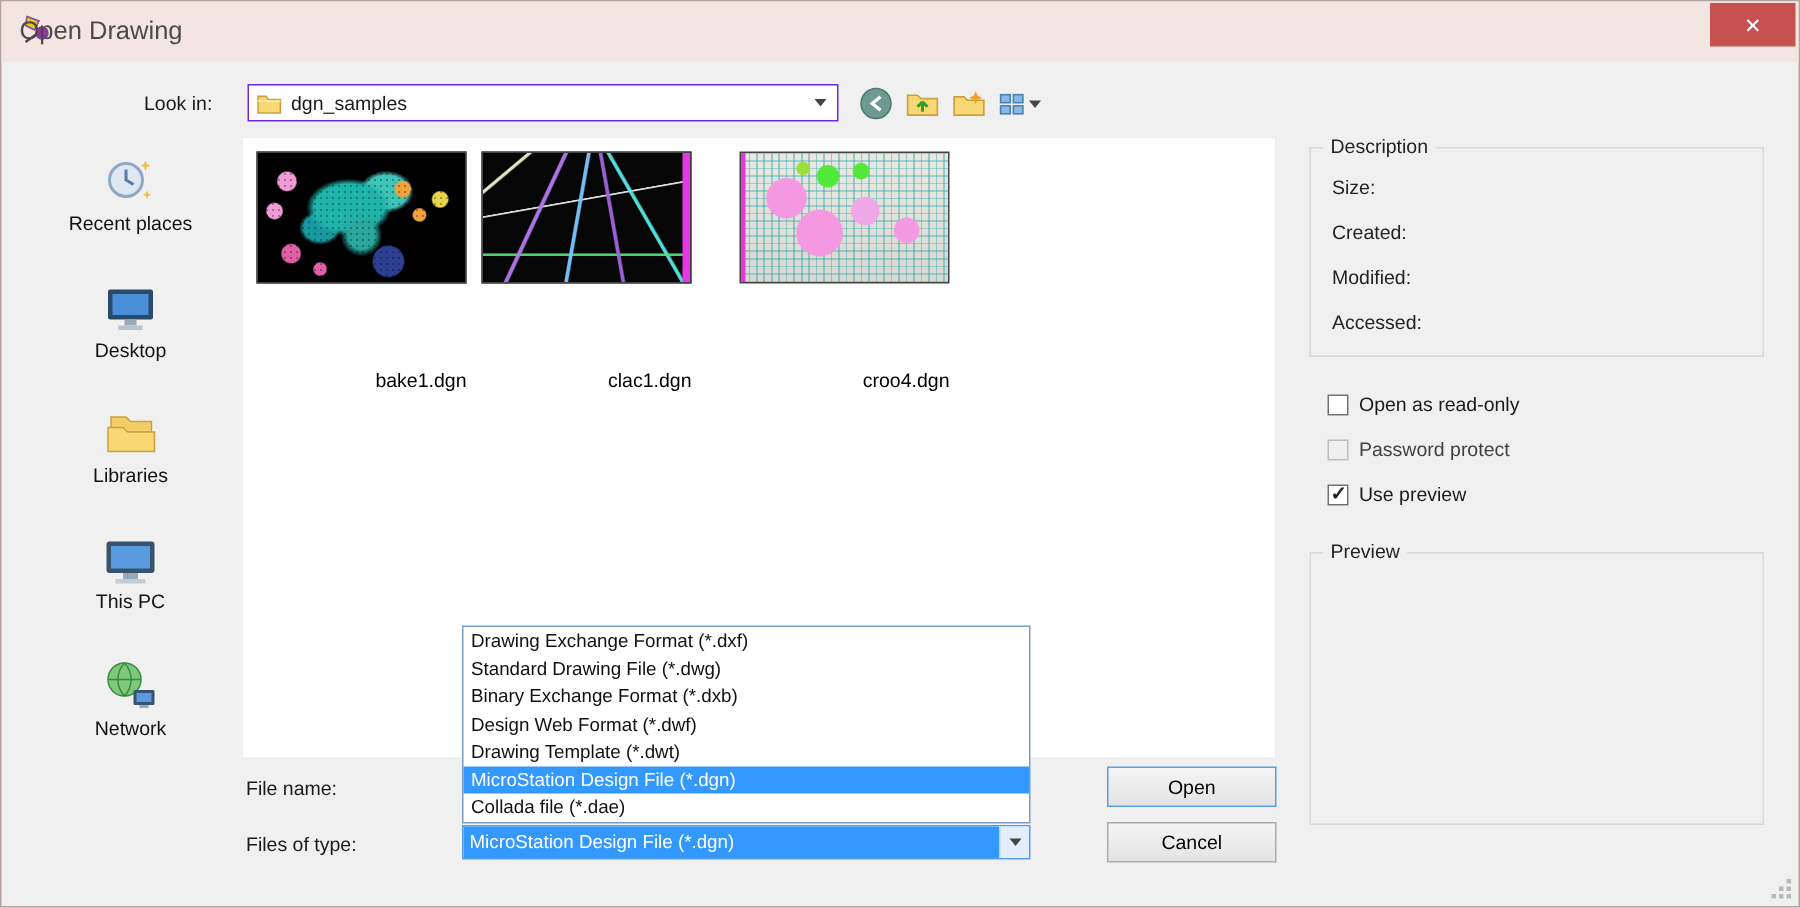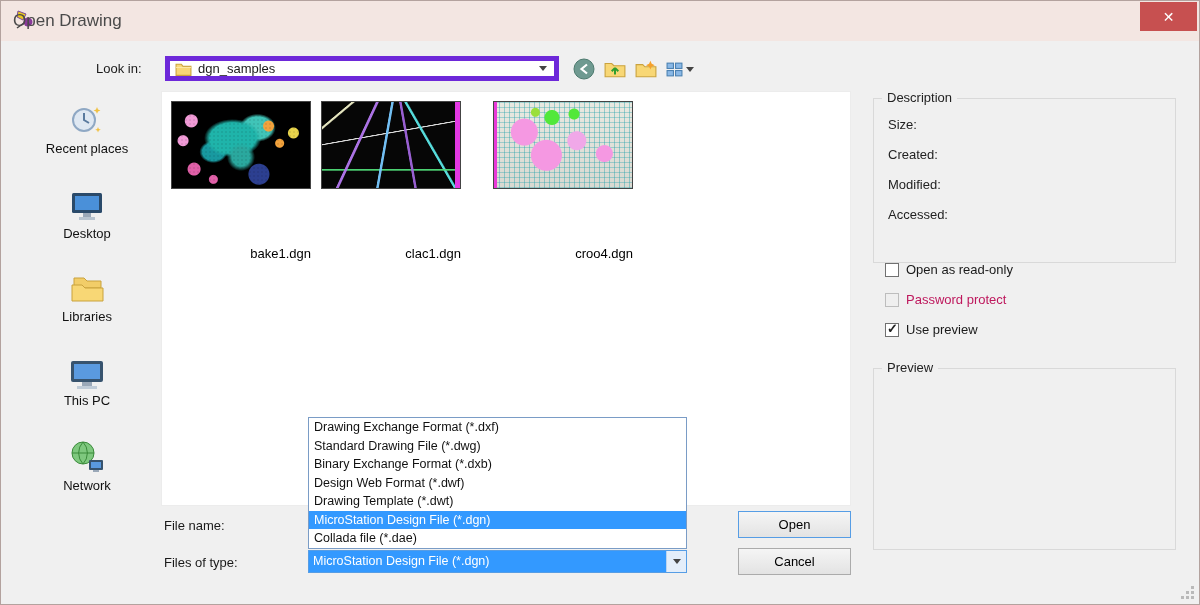--- a/index.html
+++ b/index.html
@@ -8,21 +8,21 @@
   .window{position:absolute;left:0;top:0;width:1200px;height:605px;background:#f0f0f0;border:1px solid #b3a29e}
   
   .titlebar{position:absolute;left:0;top:0;width:100%;height:40px;background:#f3e6e2}
   .title{position:absolute;left:12px;top:10px;width:100%;text-align:left;font-size:17px;color:#4a4a4a}
   .app-icon{position:absolute;left:13px;top:8px;width:22px;height:22px}
   .close-btn{position:absolute;top:1px;right:2px;width:57px;height:29px;background:#c75050;color:#fff;
     font-size:14px;display:flex;align-items:center;justify-content:center;cursor:pointer;border:none}
   
   .lookin-label{position:absolute;left:95px;top:60px;font-size:13px}
   .lookin-combo{position:absolute;left:164px;top:55px;width:394px;height:25px;background:#fff;
-    border:5px solid #6d28d9;display:flex;align-items:center;cursor:pointer}
+    border:1px solid #6d28d9;display:flex;align-items:center;cursor:pointer}
   .lookin-combo .val{font-size:13px}
   .combo-arrow{margin-left:auto;width:22px;height:100%;display:flex;align-items:center;justify-content:center}
   .caret-down{width:0;height:0;border-left:4px solid transparent;border-right:4px solid transparent;border-top:5px solid #444}
   .f-icon{width:17px;height:14px;margin:0 6px 0 5px;flex:0 0 auto}
   .tb-icons{position:absolute;left:572px;top:55px;height:26px;display:flex;align-items:center;gap:9px}
   .tb-ic{width:22px;height:22px;cursor:pointer;display:flex;align-items:center;justify-content:center}
   .view-split{display:flex;align-items:center;gap:3px;cursor:pointer}
   
   .place{position:absolute;left:18px;width:136px;text-align:center;cursor:pointer}
   .place svg{width:40px;height:40px;display:block;margin:0 auto}
@@ -78,29 +78,29 @@
   .files-type-label{position:absolute;left:163px;top:554px;font-size:13px}
   .fname-input{position:absolute;left:307px;top:512px;width:379px;height:23px;border:1px solid #b5cbe0;background:#fff;font-size:13px;padding:0 4px;z-index:1}
   .ftype-combo{position:absolute;left:307px;top:549px;width:379px;height:23px;border:1px solid #569de5;background:#fff;display:flex;cursor:pointer;z-index:1}
   .ftype-combo .sel{flex:1;background:#3399ff;color:#fff;font-size:12.5px;line-height:21px;padding-left:4px;white-space:nowrap;overflow:hidden}
   .ftype-combo .arrow-btn{width:20px;background:#e4eefa;display:flex;align-items:center;justify-content:center;border-left:1px solid #bcd4ee}
   .btn{position:absolute;left:737px;width:113px;height:27px;font-size:13px;display:flex;align-items:center;justify-content:center;background:linear-gradient(#f5f5f5,#e3e3e3);cursor:pointer;color:#000}
   .btn-open{top:510px;border:1px solid #569de5}
   .btn-cancel{top:547px;border:1px solid #ababab}
   
   .groupbox{position:absolute;left:872px;width:303px;border:1px solid #d9d9d9}
-  .gb-desc{top:97px;height:165px}
+  .gb-desc{top:97px;height:140px}
   .gb-prev{top:367px;height:182px}
   .gb-title{position:absolute;top:-9px;left:8px;background:#f0f0f0;padding:0 5px;font-size:13px;color:#222}
   .desc-field{position:absolute;left:14px;font-size:13px;color:#222}
   .chk-row{position:absolute;left:884px;display:flex;align-items:center;gap:7px;font-size:13px;cursor:pointer}
   .chk{width:14px;height:14px;border:1px solid #707070;background:#fff;position:relative;flex:0 0 auto}
   .chk.checked::after{content:"✓";position:absolute;left:1px;top:-3px;font-size:13px;font-weight:bold;color:#222}
   .chk.disabled{border-color:#bdbdbd;background:#efefef}
-  .chk-row.disabled{color:#be185d;cursor:default}
+  .chk-row.disabled{color:#404040;cursor:default}
   .grip{position:absolute;right:5px;bottom:5px;width:13px;height:13px;cursor:nwse-resize}
   .grip::before{content:"";position:absolute;right:0;bottom:0;width:3px;height:3px;background:#b9b9b9;
     box-shadow:-5px 0 #b9b9b9,-10px 0 #b9b9b9,0 -5px #b9b9b9,-5px -5px #b9b9b9,0 -10px #b9b9b9}
 </style>
 </head>
 <body>
 
 <div class="window">
 
   <div class="titlebar">

